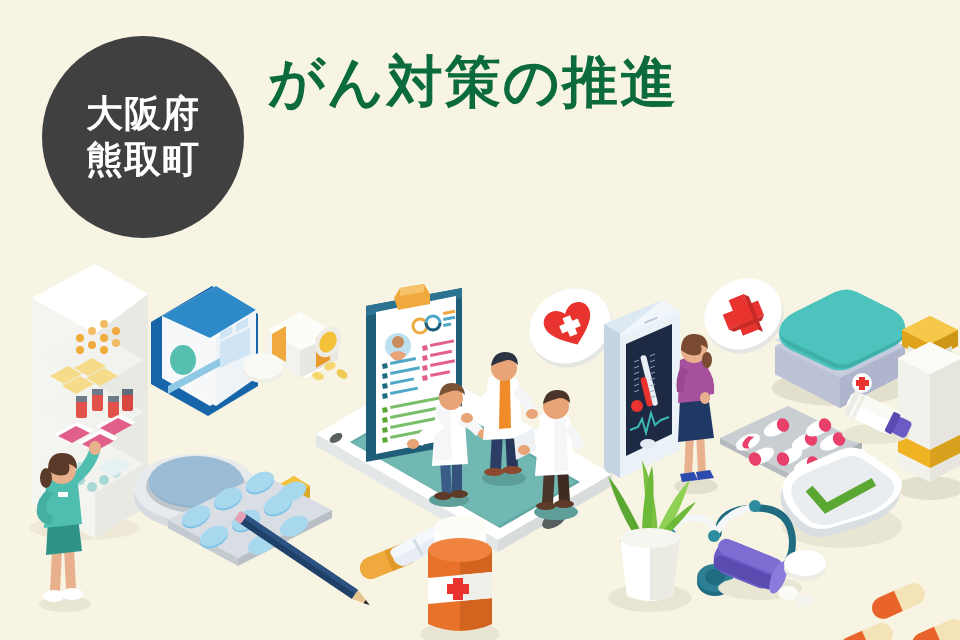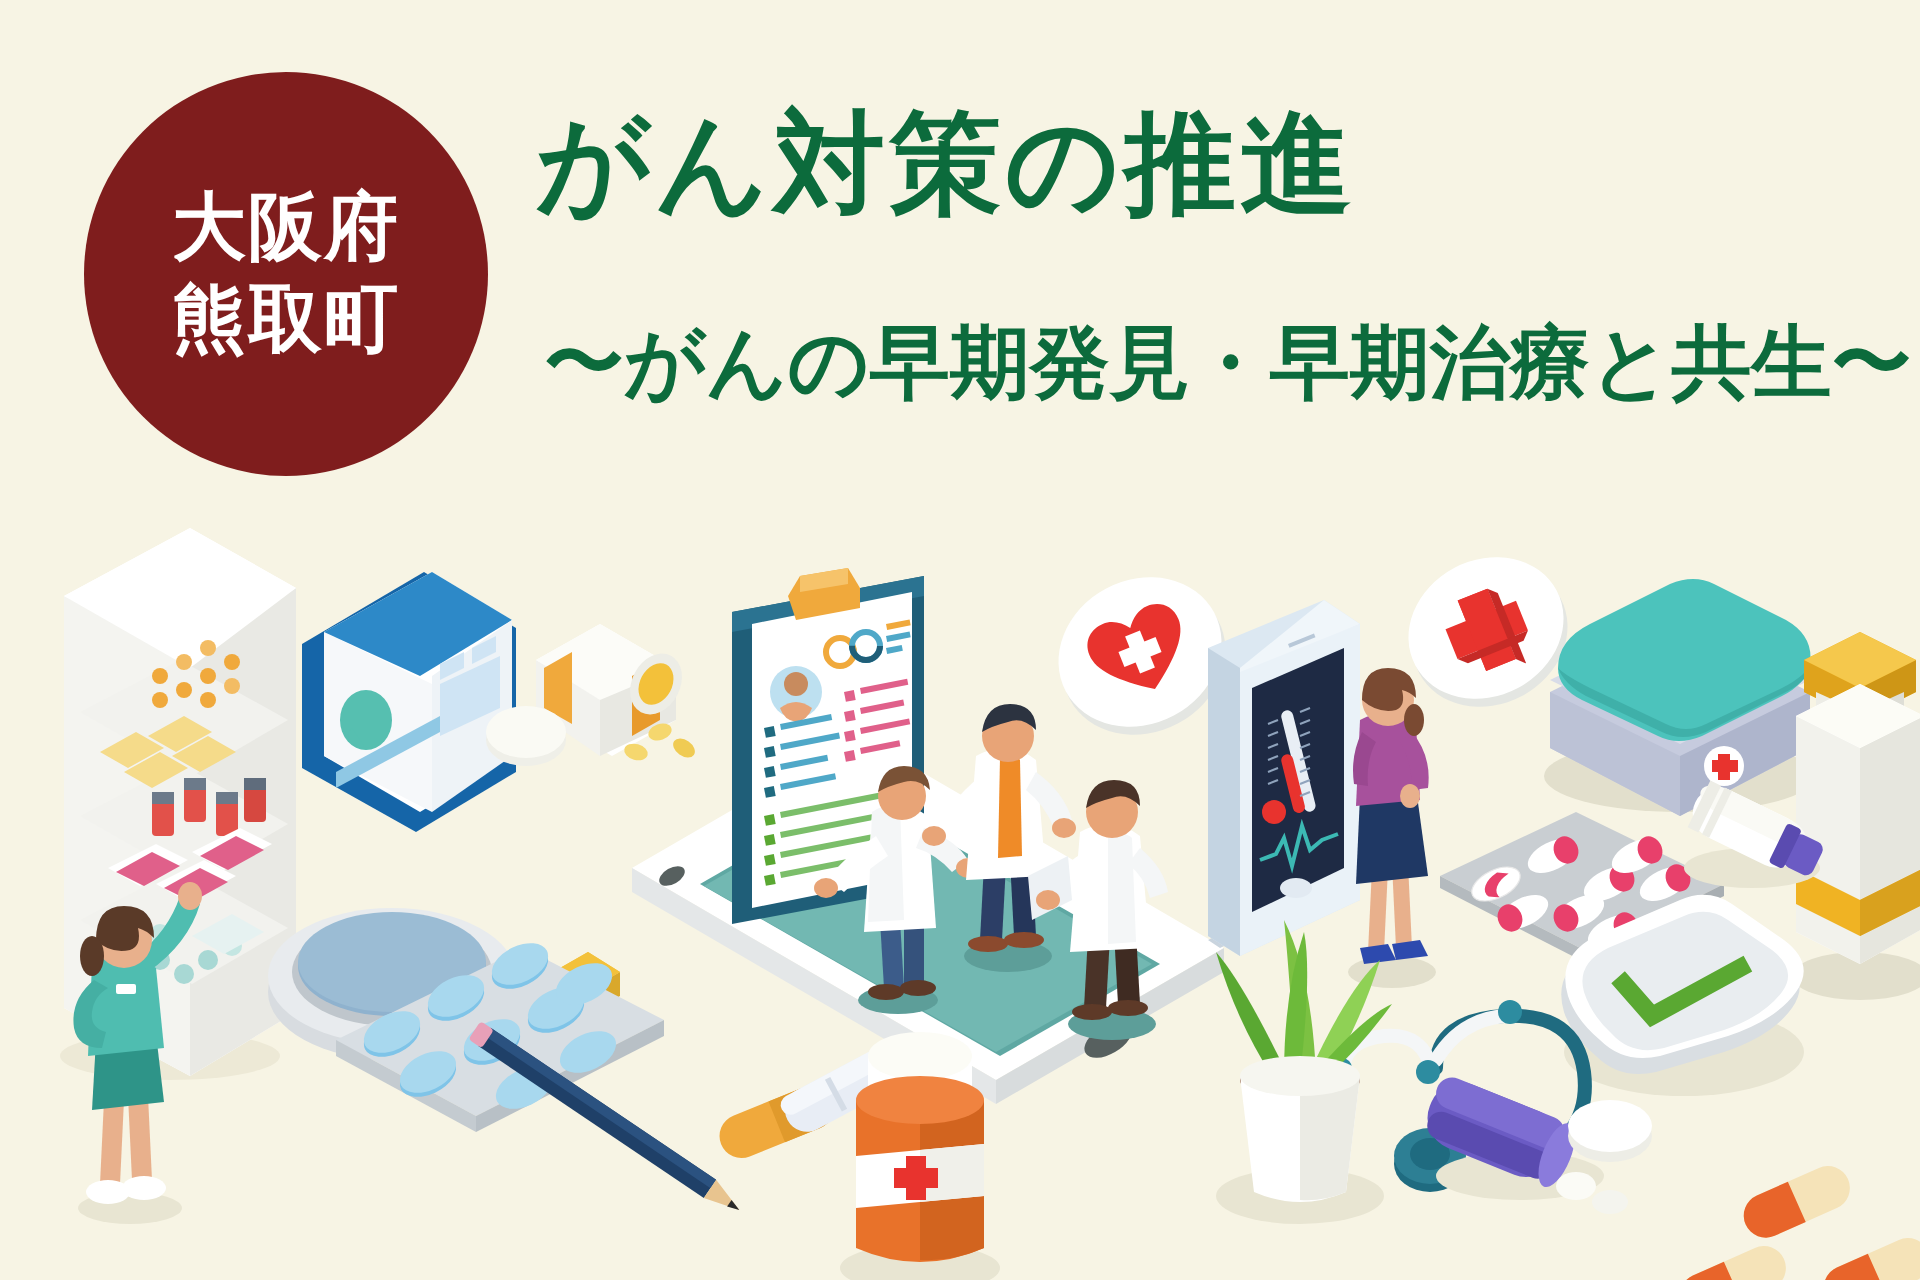--- a/index.html
+++ b/index.html
@@ -9,21 +9,21 @@
     background:#F7F4E4;
     overflow:hidden;
     position:relative;
   }
   #stage { position:absolute; left:0; top:0; width:960px; height:640px; background:#F7F4E4; }
 
   
   .header { position:absolute; left:0; top:0; width:960px; height:240px; }
   .badge {
     position:absolute; left:42px; top:36px; width:202px; height:202px;
-    border-radius:50%; background:#7f1d1d;
+    border-radius:50%; background:#404040;
     display:flex; flex-direction:column; align-items:center; justify-content:center;
   }
   .badge-line {
     color:#FFFFFF; font-size:37px; font-weight:bold; letter-spacing:1px;
     line-height:1.24; white-space:nowrap;
   }
   .title {
     position:absolute; left:268px; top:52px;
     color:#0C6B3C; font-size:56px; font-weight:bold;
     letter-spacing:2px; line-height:1.06; white-space:nowrap;
@@ -43,21 +43,20 @@
 <div id="stage">
 
   <div class="header">
 
     <div class="badge">
       <div class="badge-line">大阪府</div>
       <div class="badge-line">熊取町</div>
     </div>
 
     <div class="title">がん対策の推進</div>
-    <div class="subtitle">〜がんの早期発見・早期治療と共生〜</div>
   </div>
 
   <div class="illo">
 
     <svg width="960" height="402" viewBox="0 0 960 402">
 
       <g>
         <ellipse cx="85" cy="290" rx="55" ry="12" fill="#EDE9D6"></ellipse>
 
         <polygon points="32,60 95,26 148,56 148,268 95,300 32,266" fill="#FFFFFF"></polygon>

